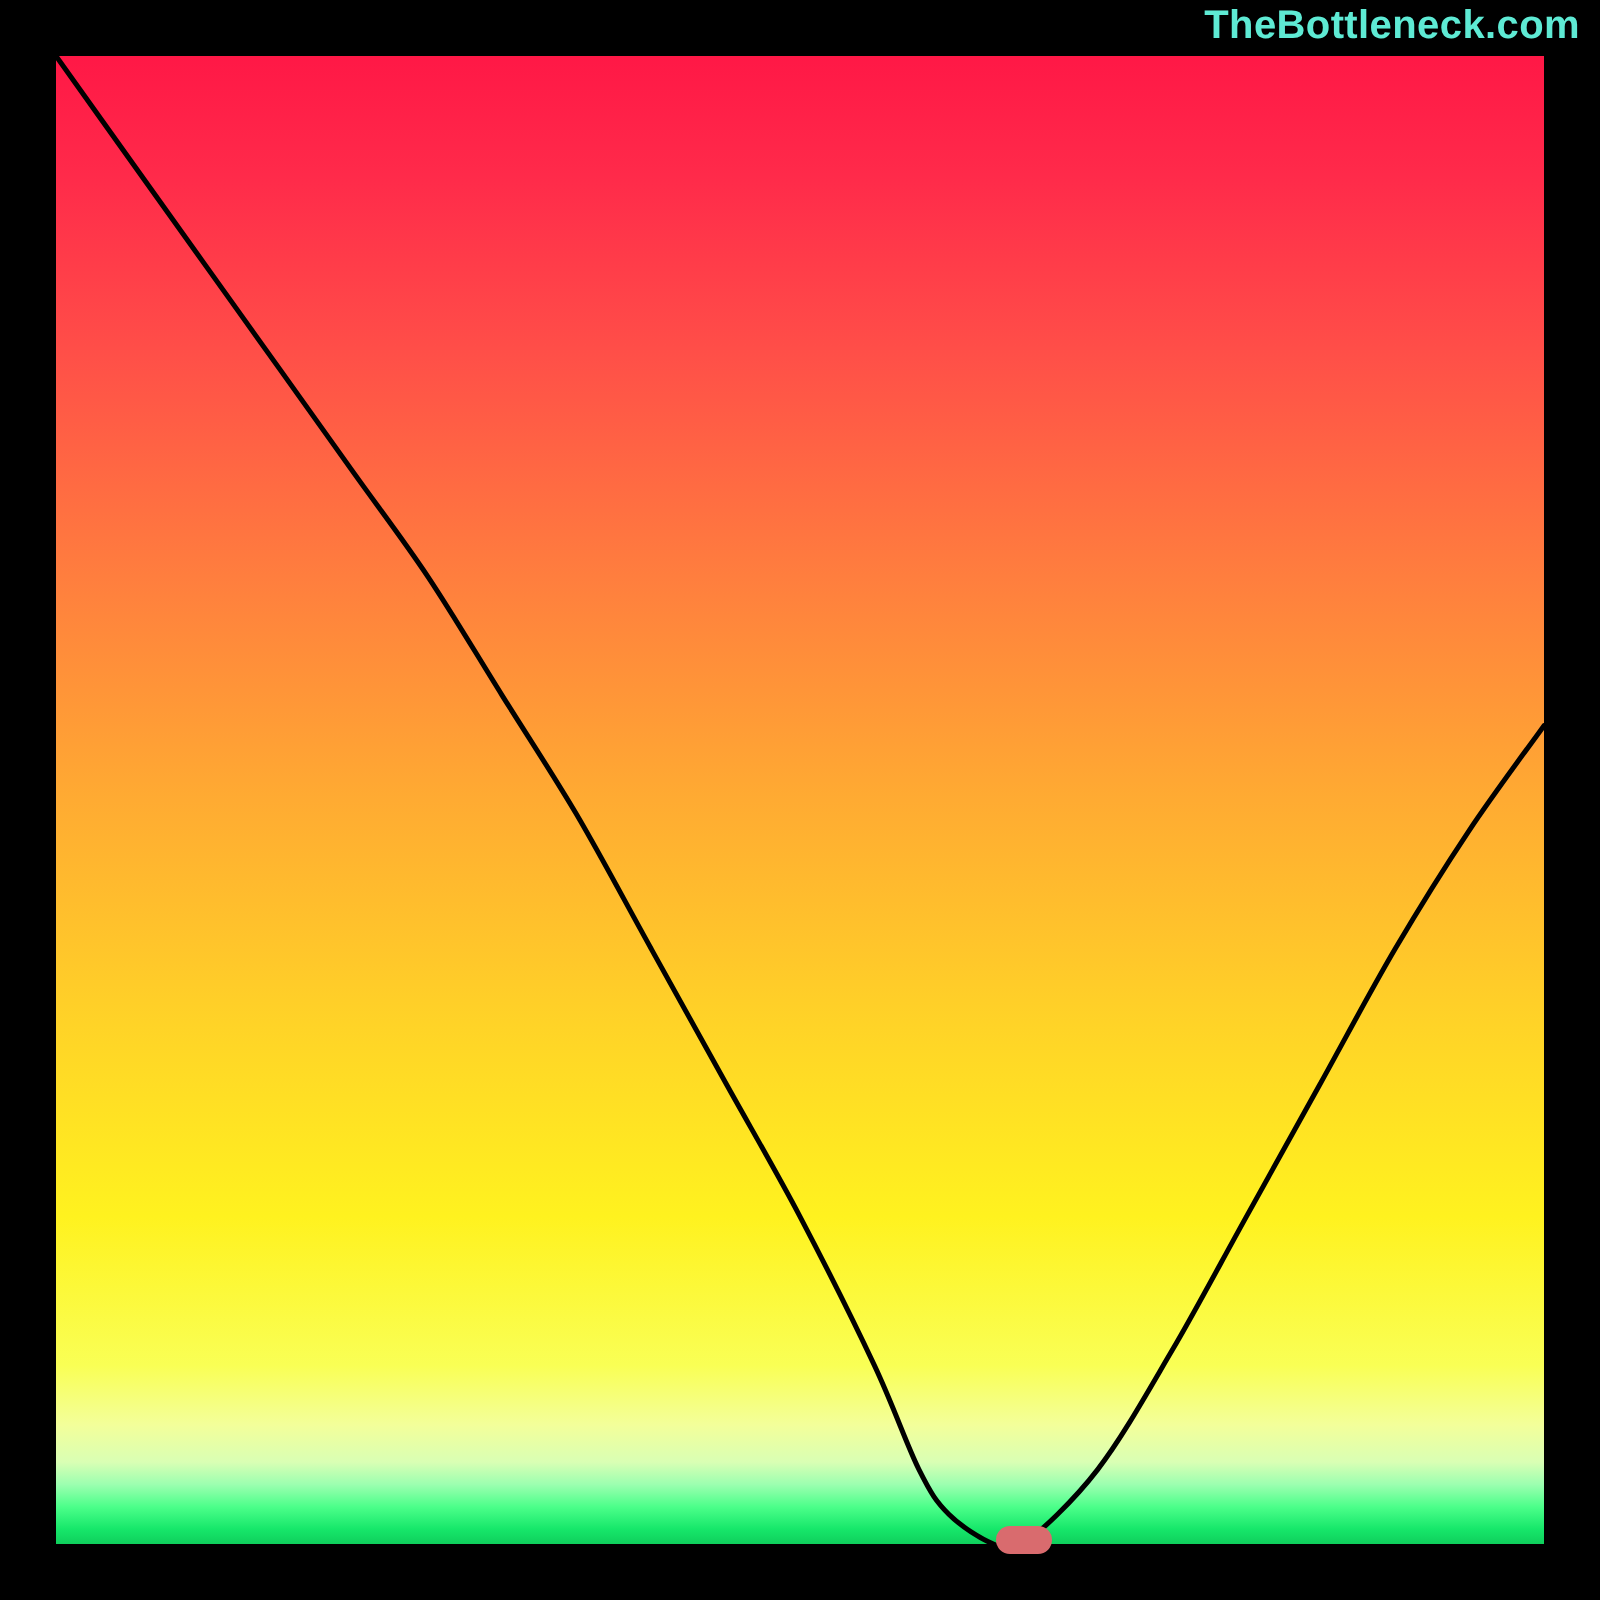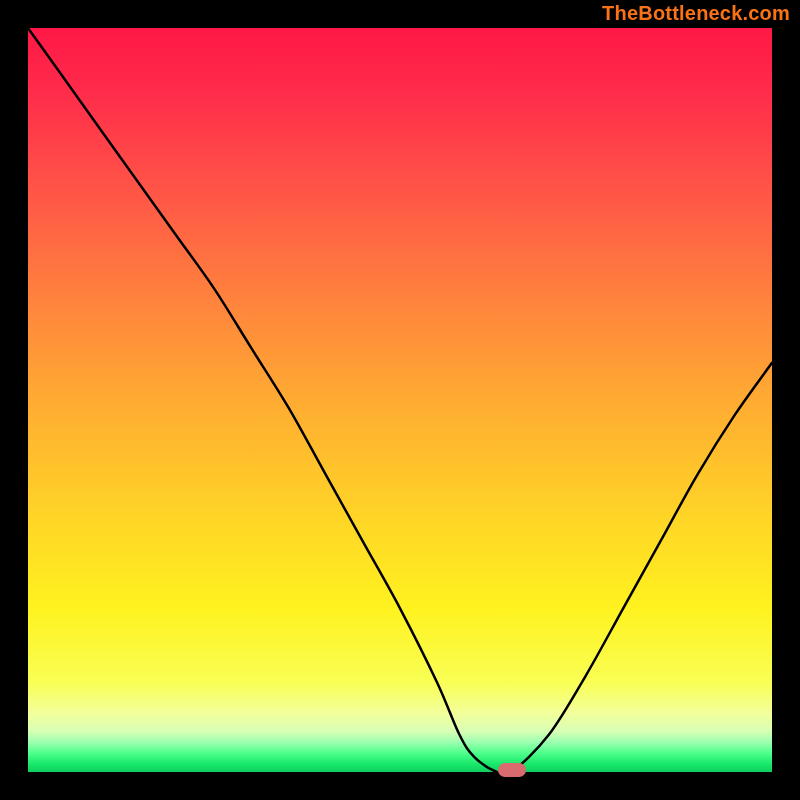--- a/index.html
+++ b/index.html
@@ -14,21 +14,21 @@
   .outer {
     width: 800px;
     height: 800px;
     background: #000;
     position: relative;
   }
   .attribution {
     position: absolute;
     top: 2px;
     right: 10px;
-    color: #f97316;
+    color: #5eead4;
     font-size: 20px;
     font-weight: bold;
     letter-spacing: 0.2px;
     z-index: 10;
   }
   .plot-frame {
     position: absolute;
     left: 28px;
     top: 28px;
     width: 744px;

